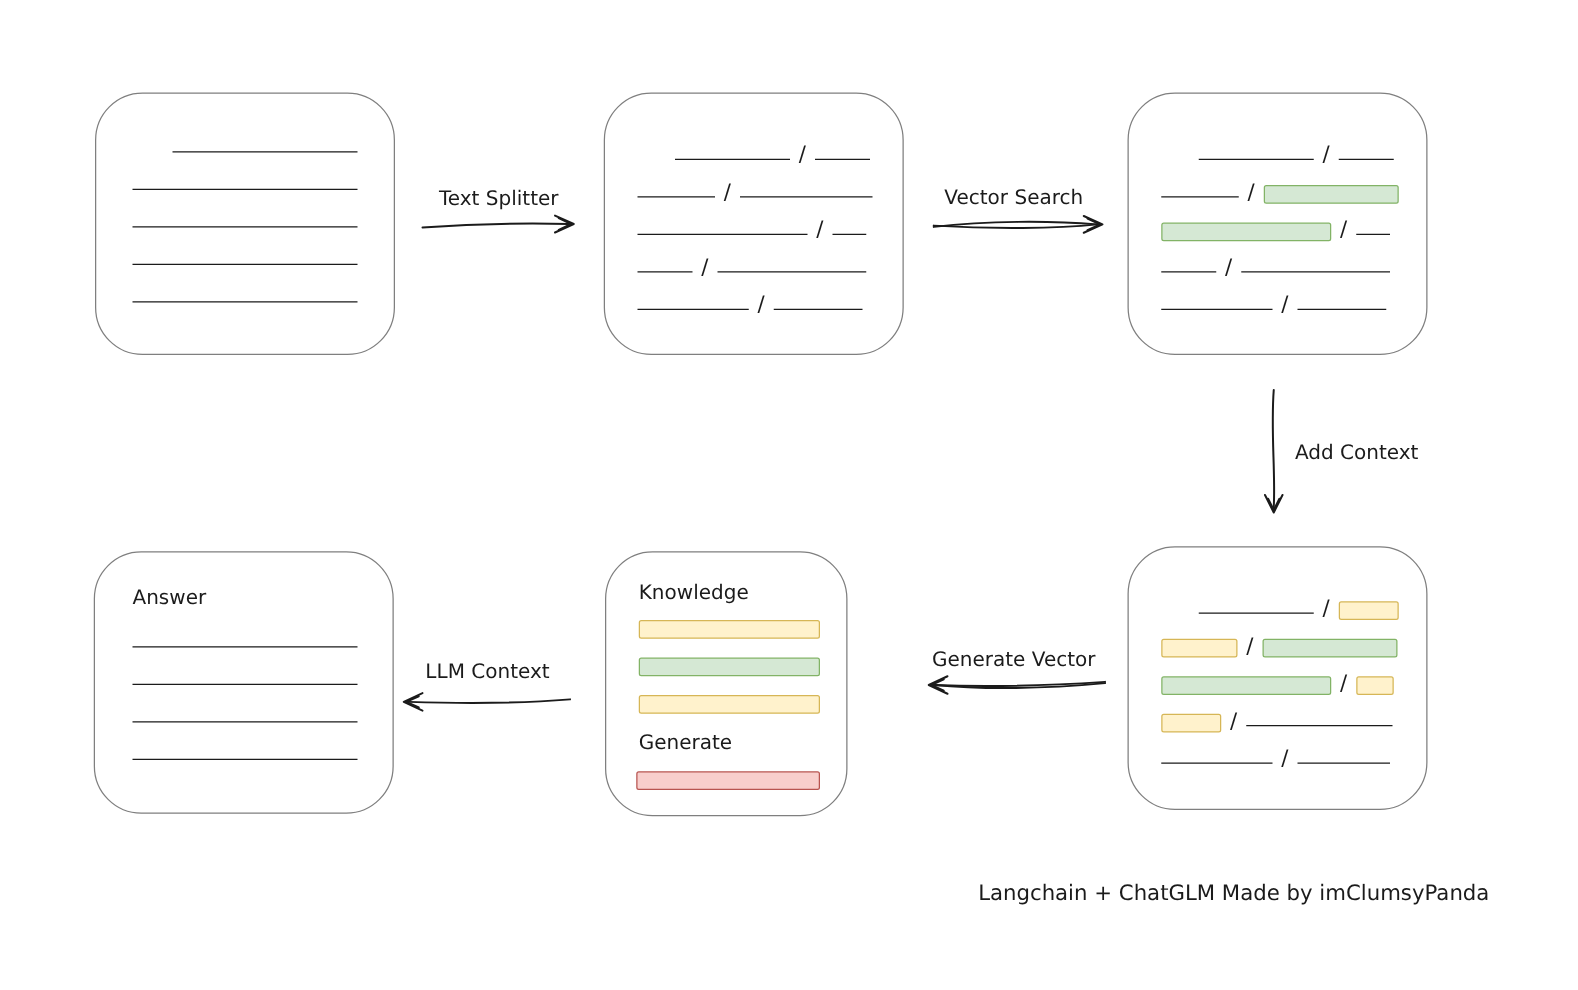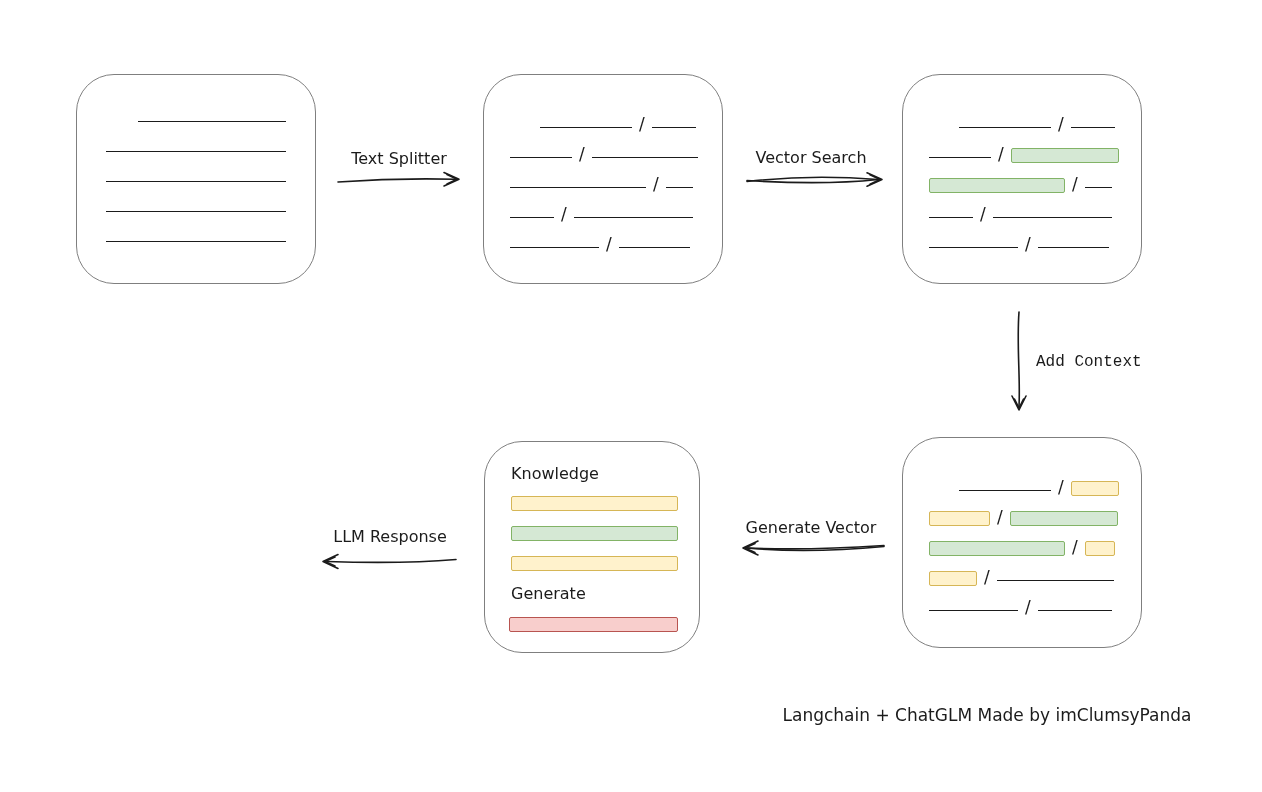--- a/index.html
+++ b/index.html
@@ -196,36 +196,55 @@
           <div class="seg-line" style="width: 117px;"></div>
         </div>
         <div class="row" style="margin-left: 0px;">
           <div class="seg-line" style="width: 89px;"></div>
           <span class="slash">/</span>
           <div class="seg-line" style="width: 74px;"></div>
         </div>
       </div>
   </div>
 
-  <div class="box" style="left:484px;top:441px;width:216px;height:212px;">
+  <div class="box" style="left:484px;top:441px;width:194px;height:212px;">
     <div class="prompt-pad">
       <div class="box-title k">Knowledge</div>
       <div>
           <div class="bar yellow b1"></div>
           <div class="bar green b2"></div>
           <div class="bar yellow b3"></div>
         </div>
       <div class="box-title q">Generate</div>
       <div>
           <div class="bar red bq"></div>
         </div>
     </div>
   </div>
 
+  <div class="box" style="left:75px;top:441px;width:240px;height:210px;">
+    <div class="answer-pad">
+      <div class="box-title">Answer</div>
+      <div>
+          <div class="line-row">
+            <div class="hline" style="margin-left: 0px; width: 180px;"></div>
+          </div>
+          <div class="line-row">
+            <div class="hline" style="margin-left: 0px; width: 180px;"></div>
+          </div>
+          <div class="line-row">
+            <div class="hline" style="margin-left: 0px; width: 180px;"></div>
+          </div>
+          <div class="line-row">
+            <div class="hline" style="margin-left: 0px; width: 180px;"></div>
+          </div>
+        </div>
+    </div>
+  </div>
 
   <div class="arrow-label centered" style="left:399px;top:149px;">Text Splitter</div>
   <div class="arrow-label centered" style="left:811px;top:148px;">Vector Search</div>
-  <div class="arrow-label" style="left:1036px;top:352px;font-family:Liberation Mono, monospace;">Add Context</div>
+  <div class="arrow-label" style="left:1036px;top:352px;">Add Context</div>
   <div class="arrow-label centered" style="left:811px;top:518px;">Generate Vector</div>
-  <div class="arrow-label centered" style="left:390px;top:527px;">LLM Response</div>
+  <div class="arrow-label centered" style="left:390px;top:527px;">LLM Context</div>
 
   <div class="caption" style="left:987px;top:688px;">Langchain + ChatGLM Made by imClumsyPanda</div>
 </div>
 
 </body></html>

